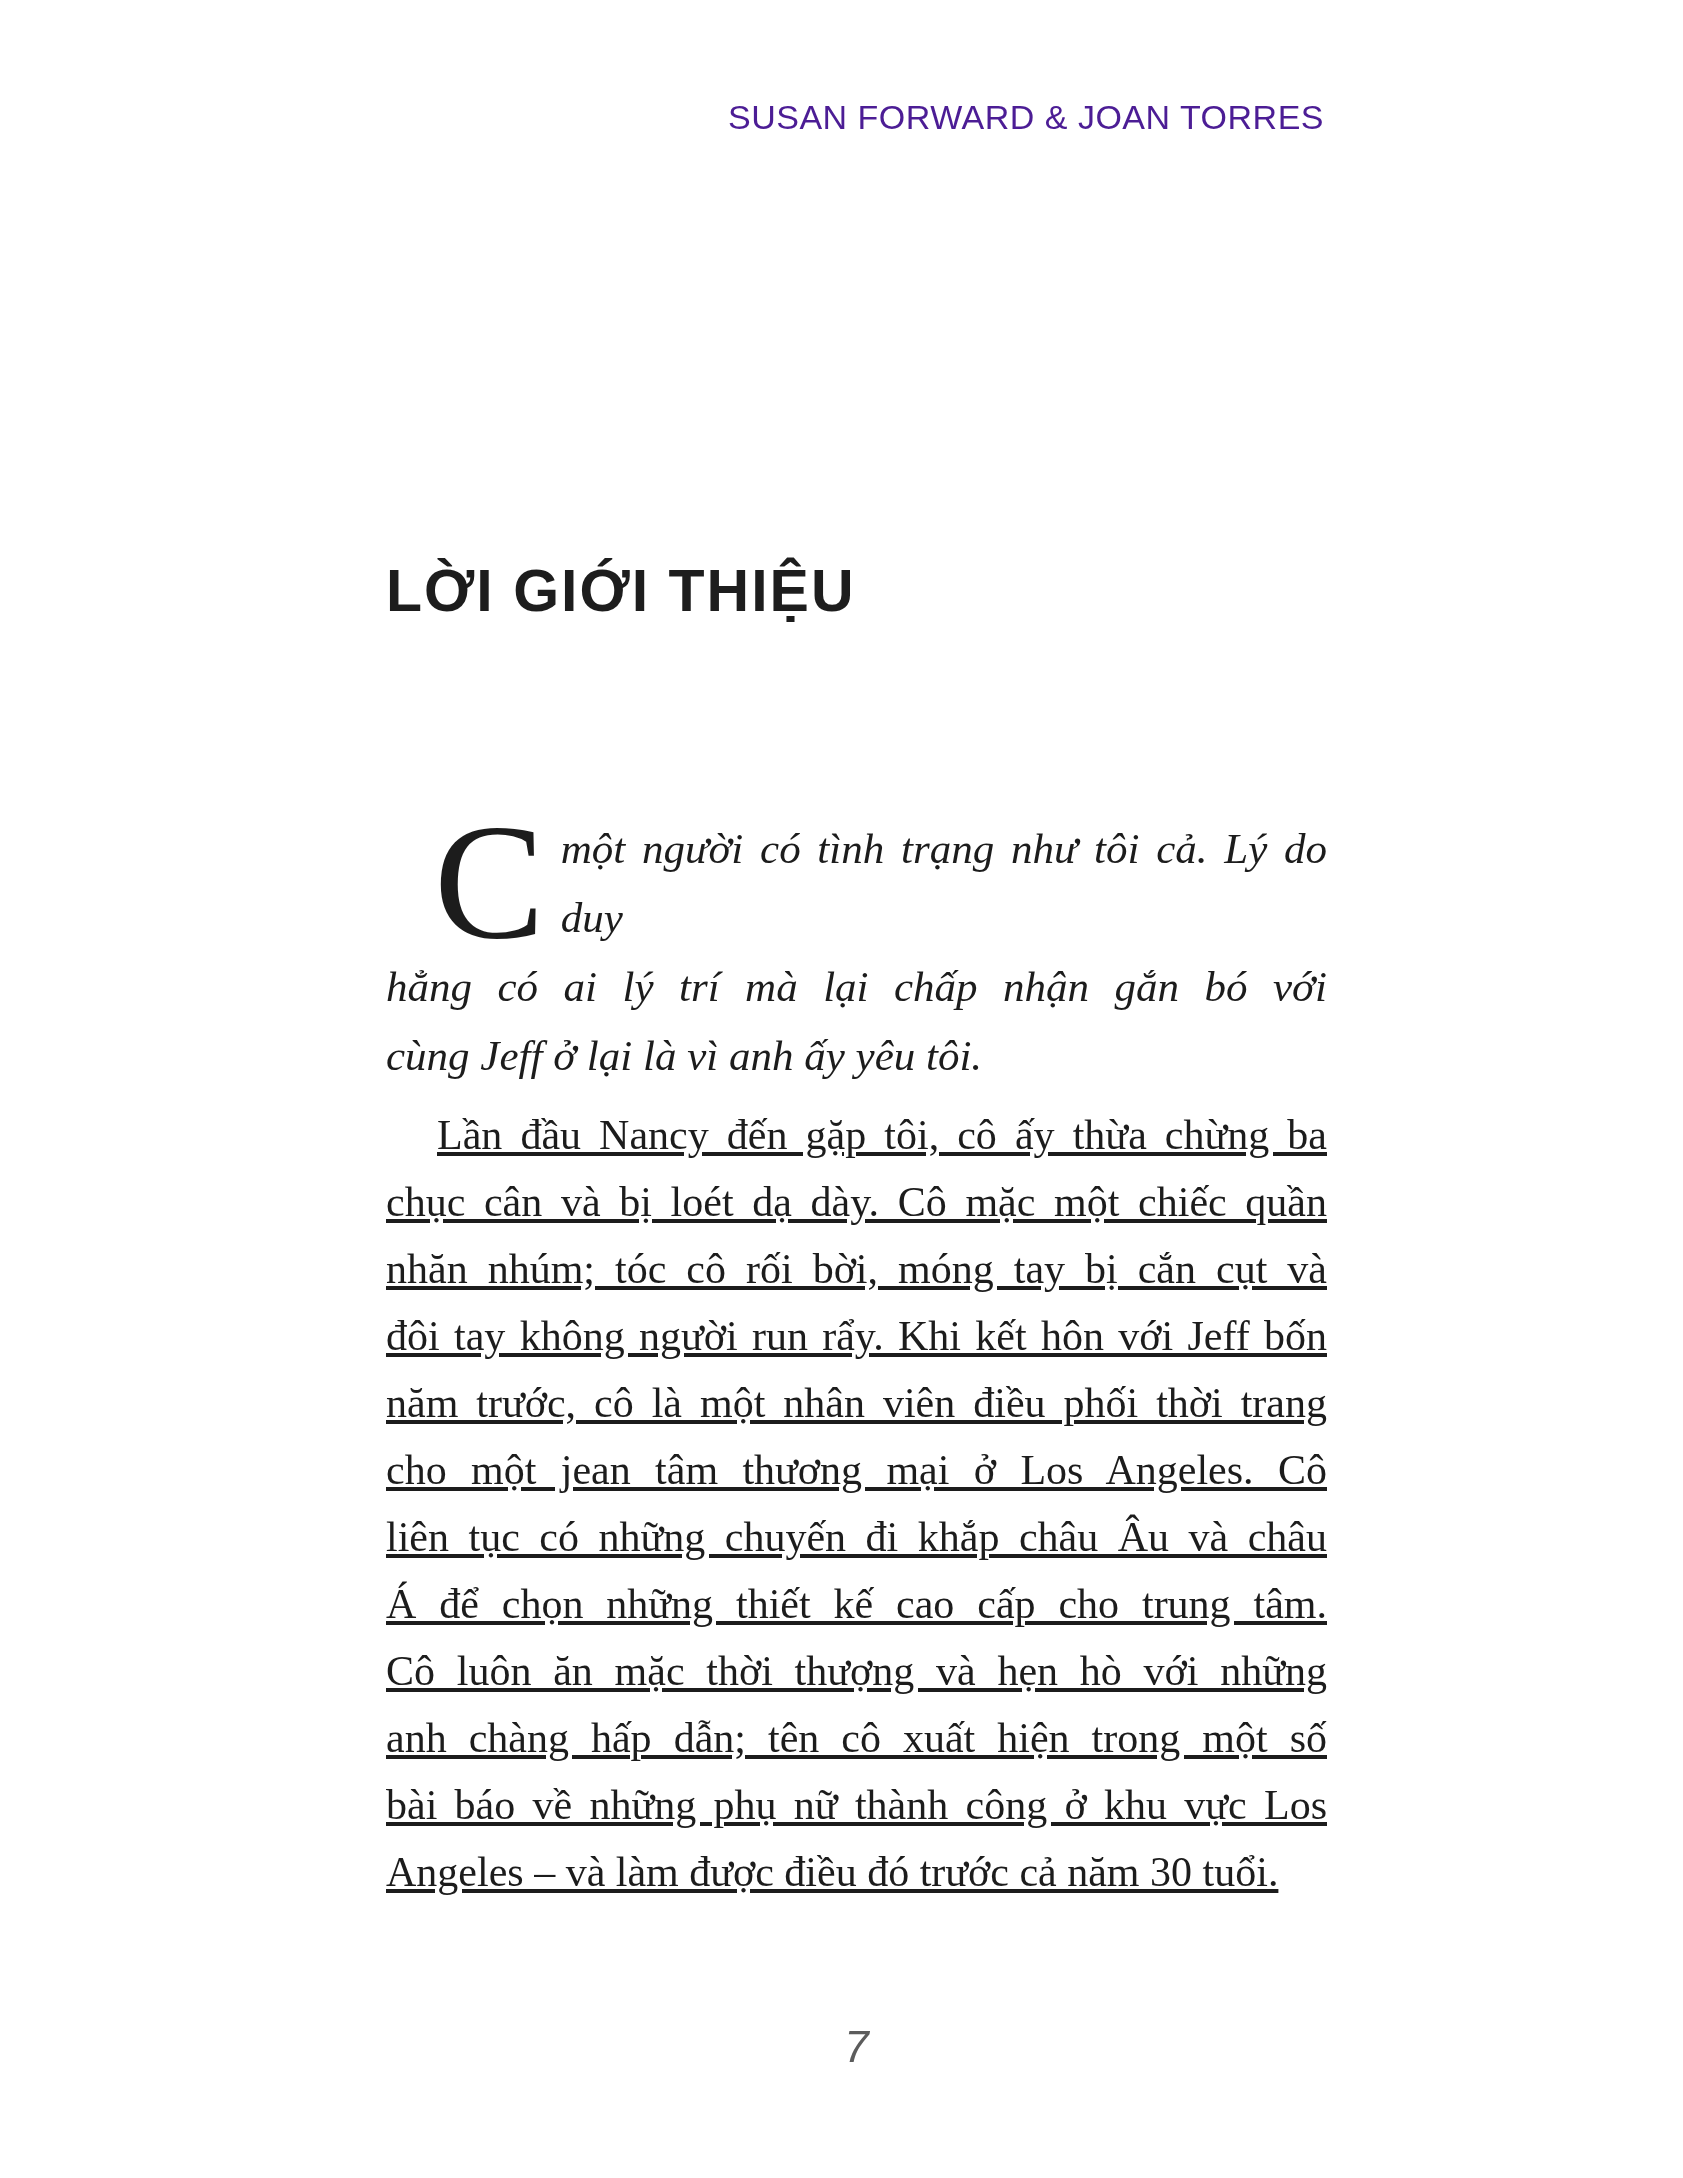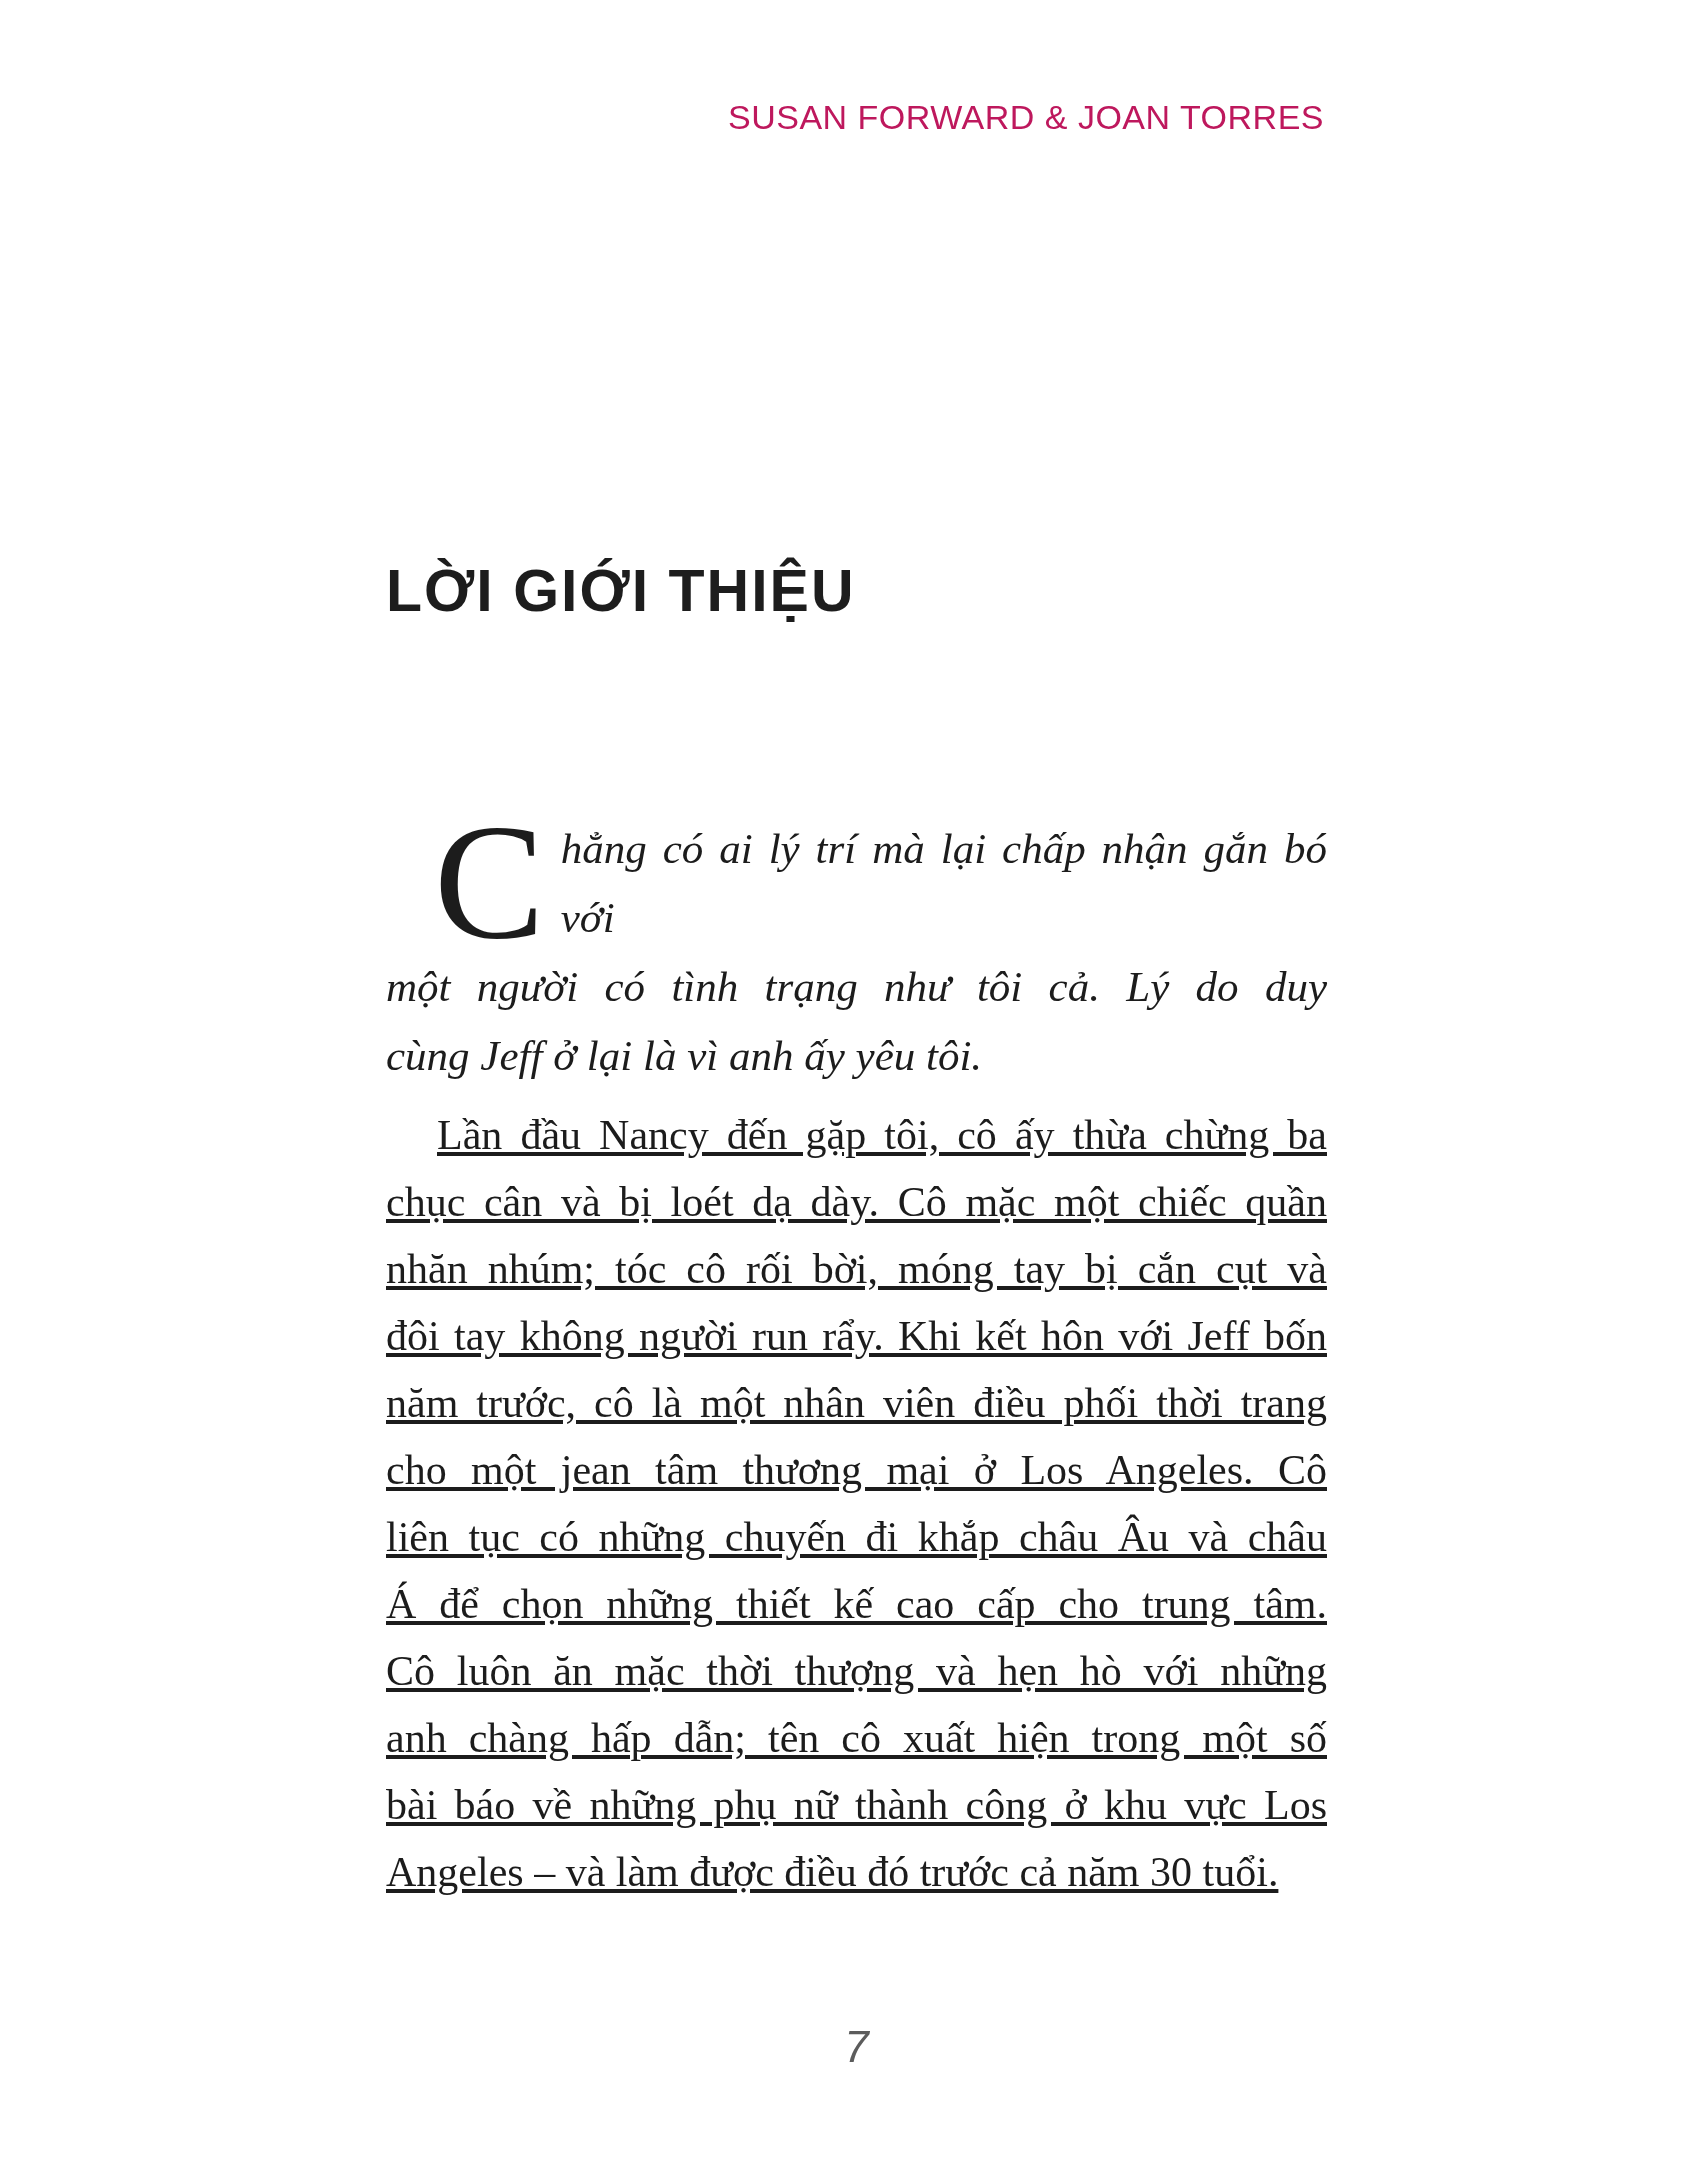--- a/index.html
+++ b/index.html
@@ -12,21 +12,21 @@
   }
 
   
   .running-header {
     position: absolute;
     top: 98px;
     right: 359px;
     font-family: "Liberation Sans", "DejaVu Sans", sans-serif;
     font-size: 34px;
     letter-spacing: 0.5px;
-    color: #be185d;
+    color: #4c1d95;
     white-space: nowrap;
   }
 
   
   .chapter-title {
     position: absolute;
     top: 517px;
     left: 386px;
     width: 941px;
     text-align: left;
@@ -100,22 +100,22 @@
 <div class="page">
 
   <div class="running-header">SUSAN FORWARD &amp; JOAN TORRES</div>
 
   <h1 class="chapter-title">LỜI GIỚI THIỆU</h1>
 
   <div class="content">
 
     <div class="quote">
       <span class="dropcap">C</span>
+      <div class="line">một người có tình trạng như tôi cả. Lý do duy</div>
       <div class="line">hẳng có ai lý trí mà lại chấp nhận gắn bó với</div>
-      <div class="line">một người có tình trạng như tôi cả. Lý do duy</div>
       <div class="line last">cùng Jeff ở lại là vì anh ấy yêu tôi.</div>
     </div>
 
     <div class="bodytext">
       <div class="line first">Lần đầu Nancy đến gặp tôi, cô ấy thừa chừng ba</div>
       <div class="line">chục cân và bị loét dạ dày. Cô mặc một chiếc quần</div>
       <div class="line">nhăn nhúm; tóc cô rối bời, móng tay bị cắn cụt và</div>
       <div class="line">đôi tay không người run rẩy. Khi kết hôn với Jeff bốn</div>
       <div class="line">năm trước, cô là một nhân viên điều phối thời trang</div>
       <div class="line">cho một jean tâm thương mại ở Los Angeles. Cô</div>

